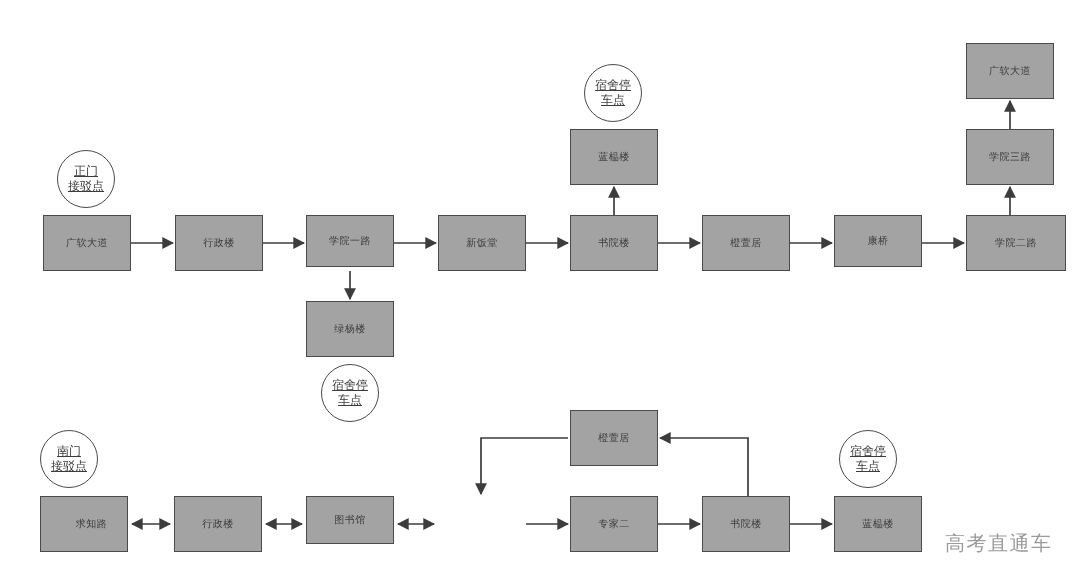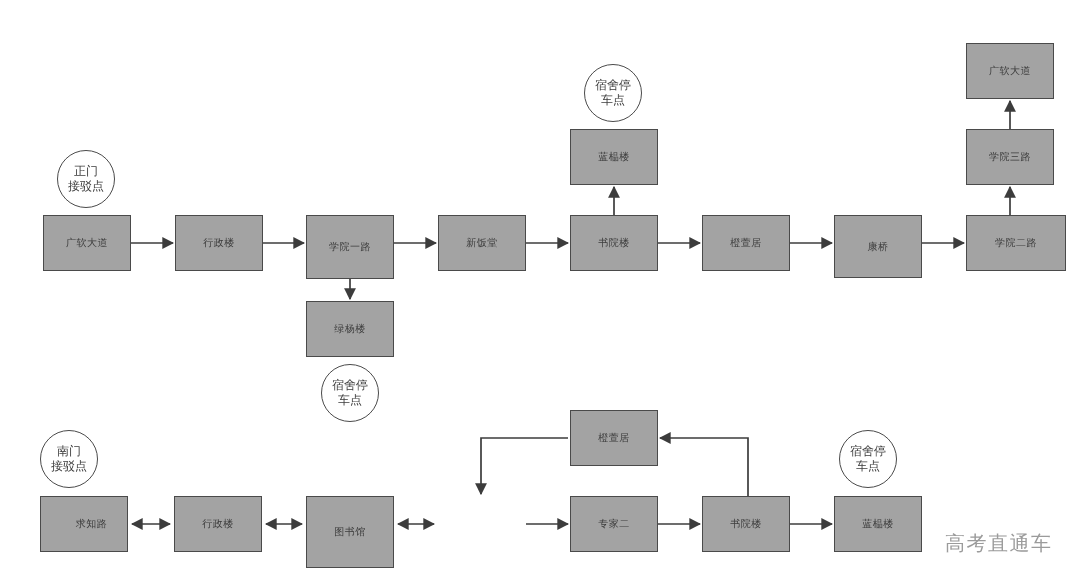--- a/index.html
+++ b/index.html
@@ -36,20 +36,21 @@
     background: #ffffff;
     display: flex;
     flex-direction: column;
     align-items: center;
     justify-content: center;
     color: #3c3c3c;
     font-size: 12px;
     line-height: 1.22;
     text-align: center;
     z-index: 4;
+    text-decoration: underline;
   }
   .circle span { display: block; white-space: nowrap; }
   #edges {
     position: absolute;
     left: 0; top: 0;
     width: 1080px;
     height: 583px;
     z-index: 1;
   }
   .watermark {
@@ -100,33 +101,33 @@
       <path d="M 568 438 L 481 438 L 481 494" marker-end="url(#arrow)"></path>
     </g>
   </svg>
 
   <div class="node" style="left:43px; top:215px; width:88px; height:56px;">
     <span>广软大道</span>
   </div>
   <div class="node" style="left:175px; top:215px; width:88px; height:56px;">
     <span>行政楼</span>
   </div>
-  <div class="node" style="left:306px; top:215px; width:88px; height:64px;font-family:Liberation Mono, monospace;">
+  <div class="node" style="left:306px; top:215px; width:88px; height:52px;font-family:Liberation Mono, monospace;">
     <span>学院一路</span>
   </div>
   <div class="node" style="left:438px; top:215px; width:88px; height:56px;">
     <span>新饭堂</span>
   </div>
   <div class="node" style="left:570px; top:215px; width:88px; height:56px;">
     <span>书院楼</span>
   </div>
   <div class="node" style="left:702px; top:215px; width:88px; height:56px;">
     <span>橙萱居</span>
   </div>
-  <div class="node" style="left:834px; top:215px; width:88px; height:63px;">
+  <div class="node" style="left:834px; top:215px; width:88px; height:52px;">
     <span>康桥</span>
   </div>
   <div class="node" style="left:966px; top:215px; width:100px; height:56px;align-items:center;">
     <span>学院二路</span>
   </div>
 
   <div class="node" style="left:570px; top:129px; width:88px; height:56px;">
     <span>蓝榀楼</span>
   </div>
   <div class="node" style="left:966px; top:129px; width:88px; height:56px;">
@@ -151,21 +152,21 @@
     <span>宿舍停</span>
     <span>车点</span>
   </div>
 
   <div class="node" style="left:40px; top:496px; width:88px; height:56px;padding-left:15px;">
     <span>求知路</span>
   </div>
   <div class="node" style="left:174px; top:496px; width:88px; height:56px;">
     <span>行政楼</span>
   </div>
-  <div class="node" style="left:306px; top:496px; width:88px; height:72px;">
+  <div class="node" style="left:306px; top:496px; width:88px; height:48px;">
     <span>图书馆</span>
   </div>
   <div class="node" style="left:570px; top:496px; width:88px; height:56px;">
     <span>专家二</span>
   </div>
   <div class="node" style="left:702px; top:496px; width:88px; height:56px;">
     <span>书院楼</span>
   </div>
   <div class="node" style="left:834px; top:496px; width:88px; height:56px;">
     <span>蓝榀楼</span>

